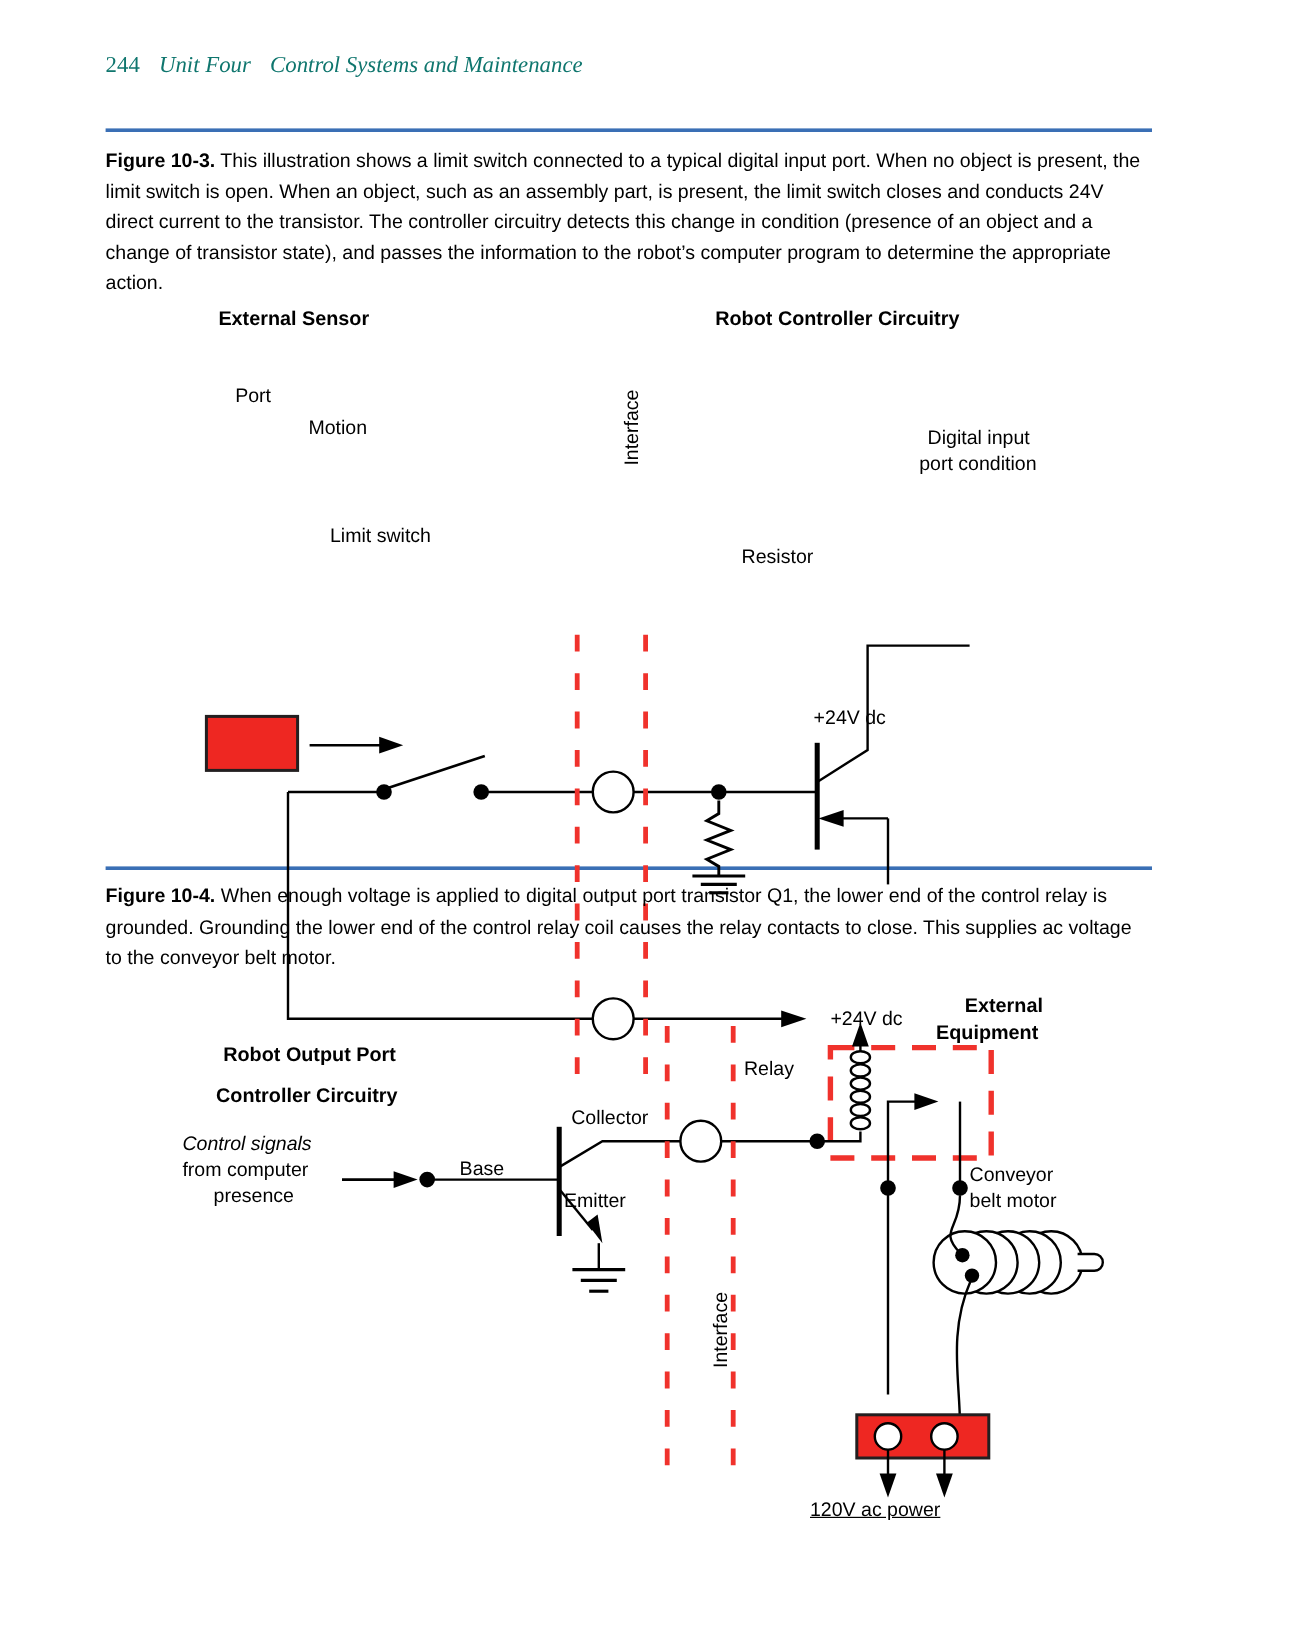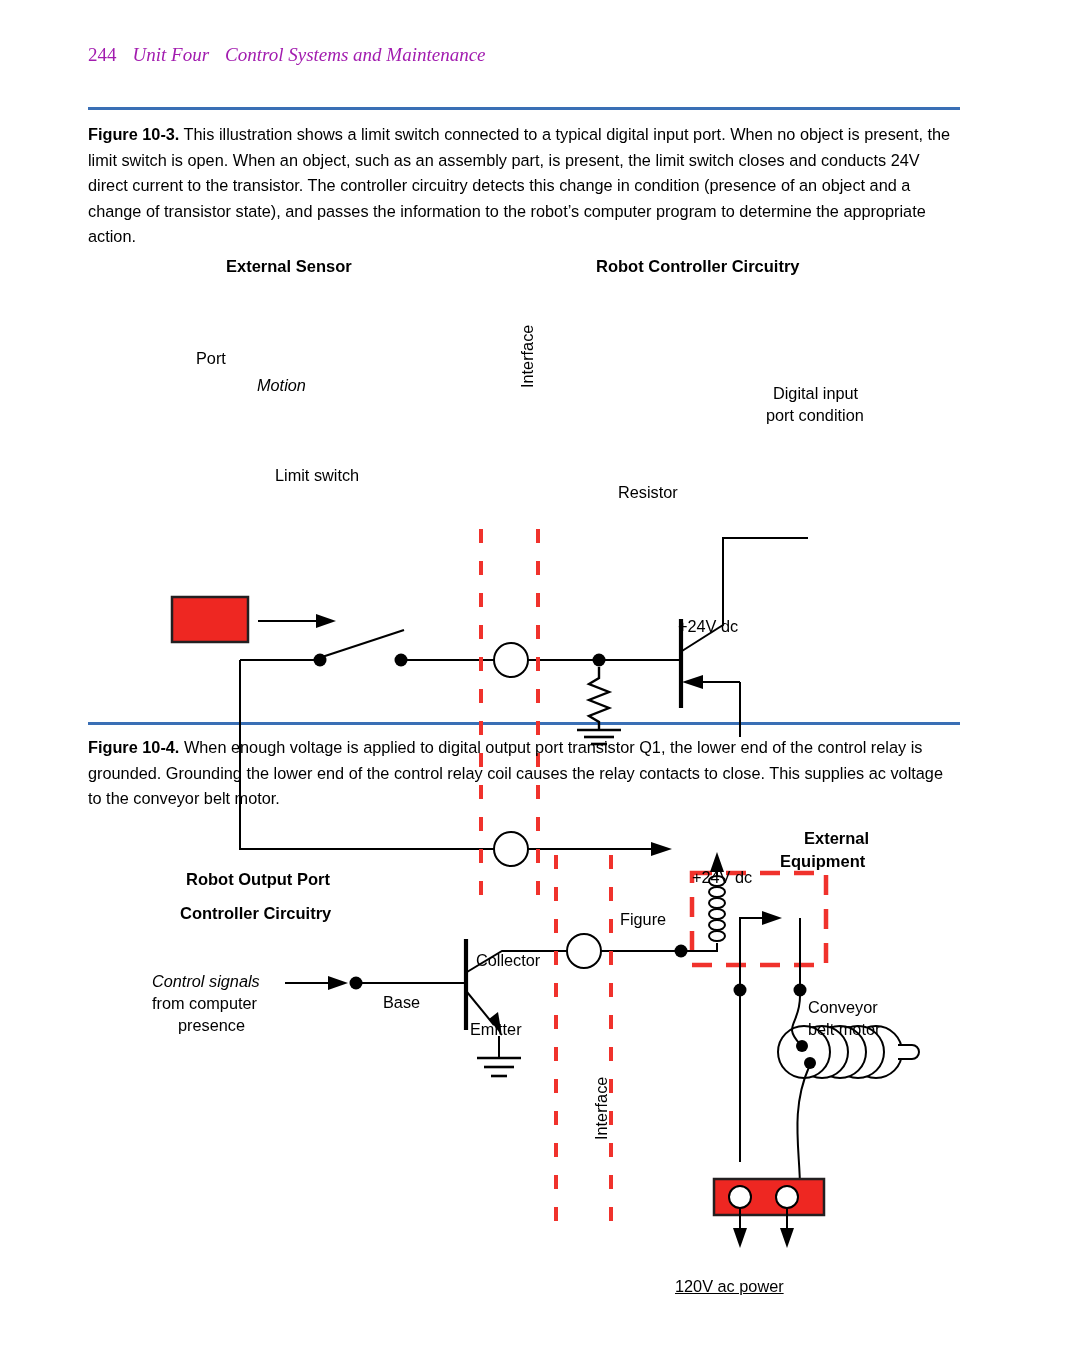--- a/index.html
+++ b/index.html
@@ -10,21 +10,21 @@
     color:#000;
     position:relative;
     overflow:hidden;
   }
   .page{position:relative;width:1087px;height:1358px;}
 
   
   .runhead{
     position:absolute;left:88px;top:44px;
     font-family:"Liberation Serif", serif;
-    font-style:italic;font-size:19px;color:#a21caf;
+    font-style:italic;font-size:19px;color:#0f766e;
     white-space:nowrap;
   }
   .runhead .folio{font-style:normal;margin-right:16px;}
   .runhead .unit{margin-right:16px;}
 
   
   .rule{
     position:absolute;left:88px;width:872px;height:3px;
     background:#3a6fb5;
   }
@@ -44,21 +44,21 @@
   
   .figure{position:absolute;left:0;}
   #fig-1{top:248px;width:1087px;height:430px;}
   #fig-2{top:820px;width:1087px;height:470px;}
 
   .fig-label{
     position:absolute;font-size:16.5px;font-weight:bold;
     white-space:nowrap;color:#000;
   }
   .fig-text{
-    position:absolute;font-size:16.3px;white-space:nowrap;color:#000;margin-top:28px;
+    position:absolute;font-size:16.3px;white-space:nowrap;color:#000;
   }
   .vert{
     position:absolute;font-size:16.3px;color:#000;white-space:nowrap;
     transform:rotate(-90deg);transform-origin:left top;
   }
   svg{position:absolute;left:0;top:0;overflow:visible;}
 </style>
 </head>
 <body>
 
@@ -120,25 +120,25 @@
         <line x1="700" y1="434" x2="740" y2="434" stroke="#000" stroke-width="2"></line>
         <polygon points="682,434 703,427 703,441" fill="#000"></polygon>
         <line x1="740" y1="434" x2="740" y2="489" stroke="#000" stroke-width="2"></line>
       </g>
 
       <g>
         <polygon points="672,601 651,594 651,608" fill="#000"></polygon>
       </g>
     </svg>
 
-    <div class="fig-label" style="left:182px;top:9px;margin-left:44px;">External Sensor</div>
+    <div class="fig-label" style="left:182px;top:9px;">External Sensor</div>
     <div class="fig-label" style="left:596px;top:9px;">Robot Controller Circuitry</div>
 
     <div class="fig-text" style="left:196px;top:73px;">Port</div>
-    <div class="fig-text" style="left:257px;top:100px;font-style:italic;">Motion</div>
+    <div class="fig-text" style="left:257px;top:100px;">Motion</div>
     <div class="fig-text" style="left:275px;top:190px;">Limit switch</div>
     <div class="vert" style="left:518px;top:140px;">Interface</div>
     <div class="fig-text" style="left:618px;top:207px;">Resistor</div>
     <div class="fig-text" style="left:773px;top:108px;">Digital input</div>
     <div class="fig-text" style="left:766px;top:130px;">port condition</div>
     <div class="fig-text" style="left:678px;top:341px;">+24V dc</div>
   </div>
 
   <div class="caption" id="cap-2">
     <b>Figure 10-4.</b><span> When enough voltage is applied to digital output port transistor Q1, the lower end of the control relay is grounded. Grounding the lower end of the control relay coil causes the relay contacts to close. This supplies ac voltage to the conveyor belt motor.</span>
@@ -240,21 +240,21 @@
 
     <div class="fig-text" style="left:152px;top:124px;font-style:italic;">Control signals</div>
     <div class="fig-text" style="left:152px;top:146px;">from computer</div>
     <div class="fig-text" style="left:178px;top:168px;">presence</div>
 
     <div class="fig-text" style="left:383px;top:145px;">Base</div>
     <div class="fig-text" style="left:476px;top:103px;">Collector</div>
     <div class="fig-text" style="left:470px;top:172px;">Emitter</div>
 
     <div class="vert" style="left:592px;top:320px;">Interface</div>
-    <div class="fig-text" style="left:620px;top:62px;">Figure</div>
+    <div class="fig-text" style="left:620px;top:62px;">Relay</div>
     <div class="fig-text" style="left:692px;top:20px;">+24V dc</div>
 
     <div class="fig-text" style="left:808px;top:150px;">Conveyor</div>
     <div class="fig-text" style="left:808px;top:172px;">belt motor</div>
     <div class="fig-text" style="left:675px;top:429px;text-decoration:underline;">120V ac power</div>
   </div>
 
 </div>
 
 </body></html>

